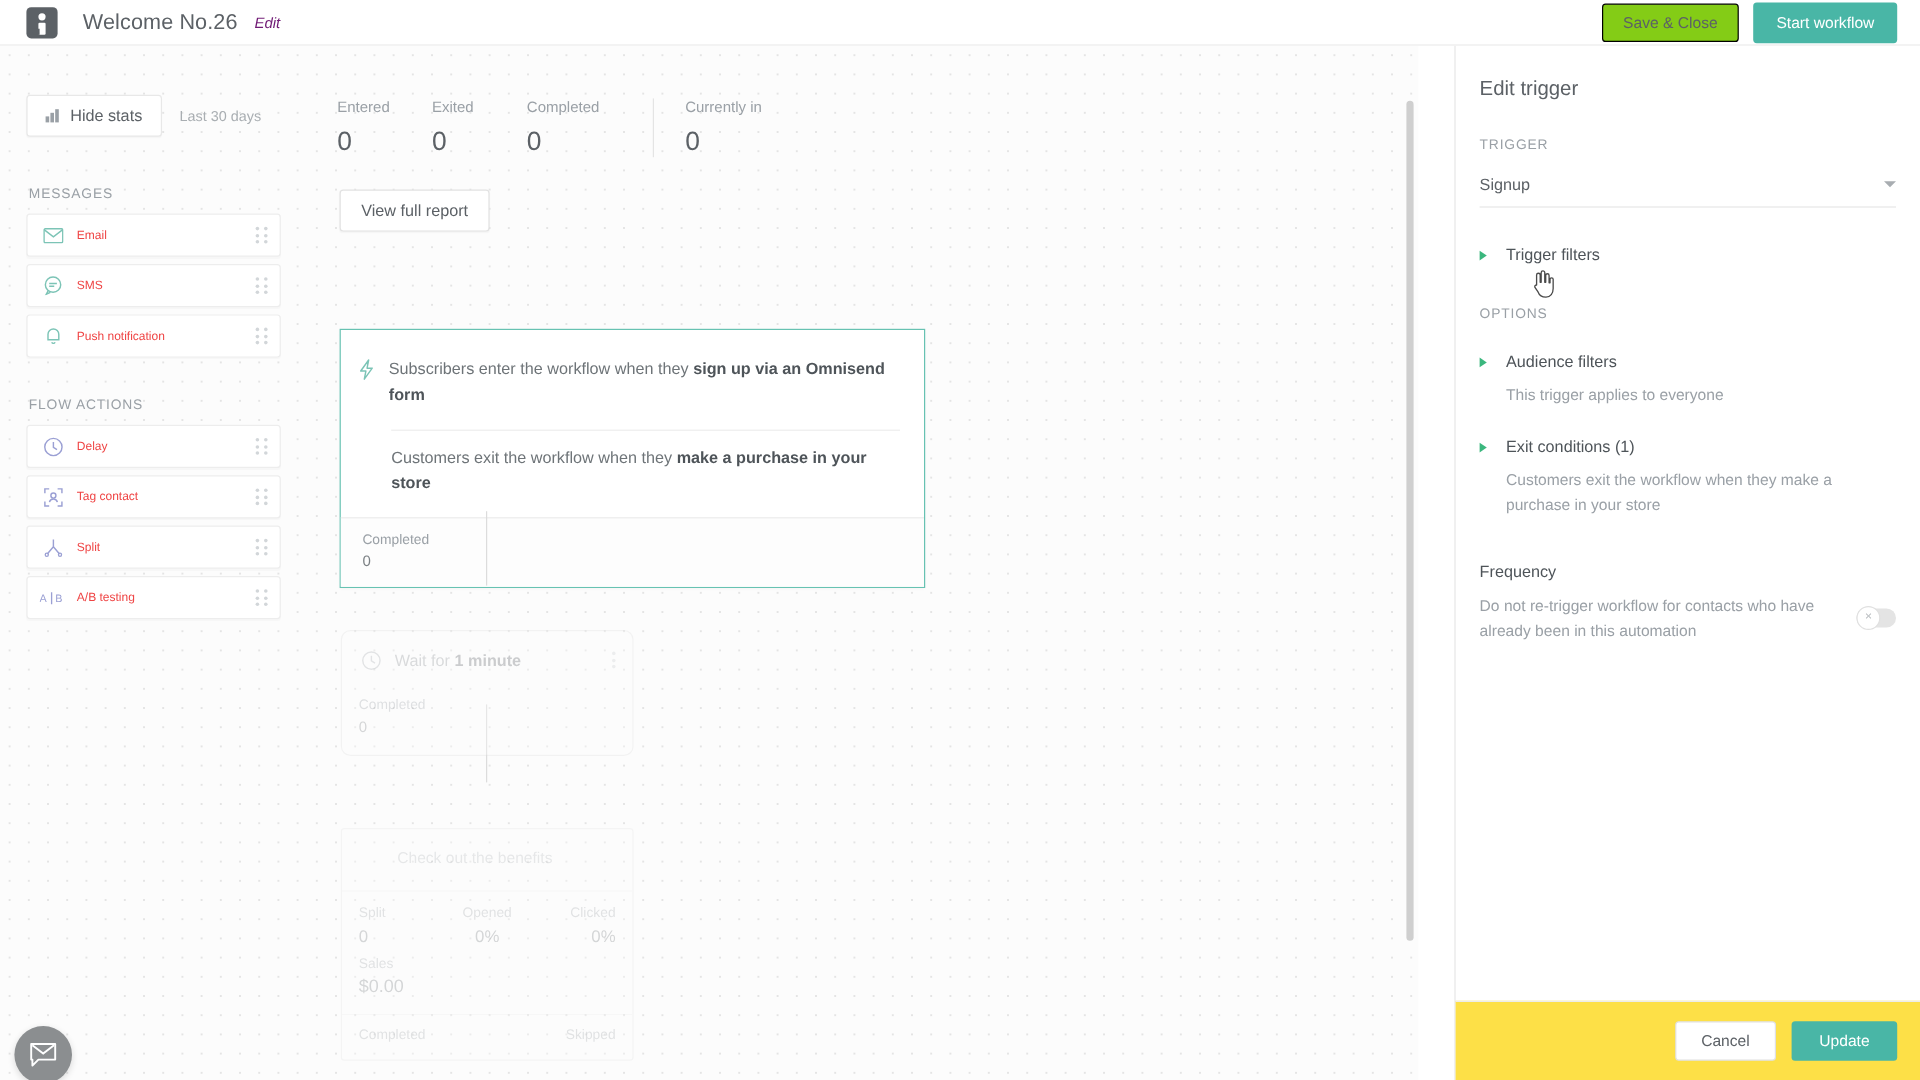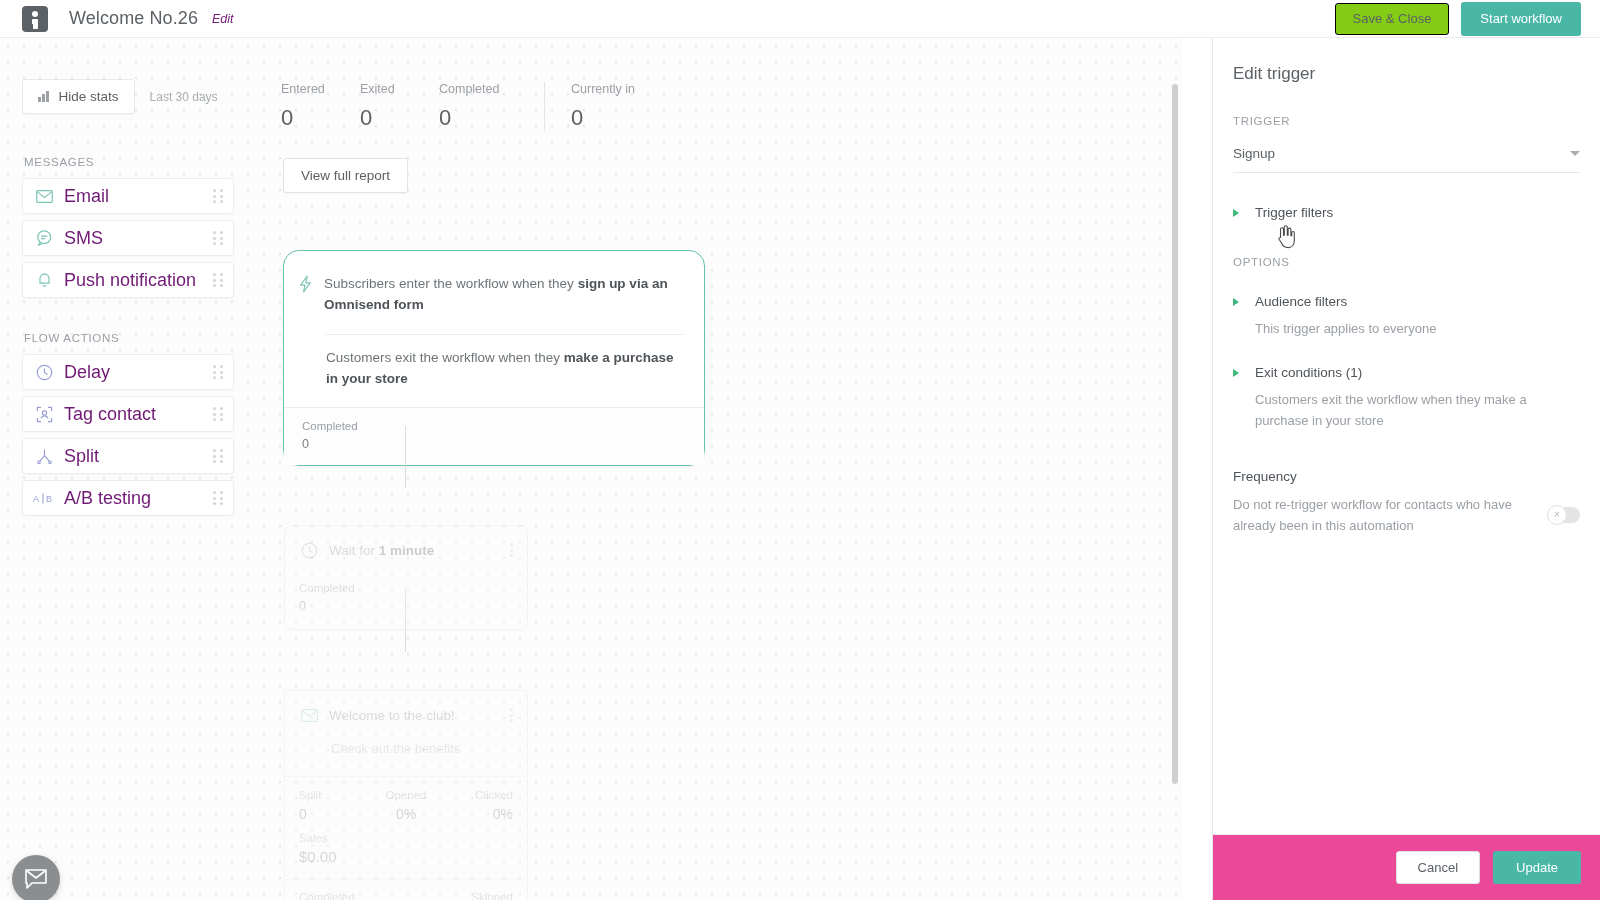--- a/index.html
+++ b/index.html
@@ -71,41 +71,41 @@
     margin: 42px 0 10px 2px;
   }
   .sec-label.flow { margin-top: 34px; }
   .pal-item {
     display: flex; align-items: center; height: 36px;
     background: #fff; border: 1px solid #ededed; border-radius: 3px;
     margin-bottom: 6px; padding: 0 10px; cursor: grab;
     box-shadow: 0 1px 1px rgba(0,0,0,.025);
   }
   .pal-item .ic { width: 22px; height: 22px; flex: none; display: flex; align-items: center; justify-content: center; }
-  .pal-item .lbl { font-size: 18px; color: #701a75; margin-left: 9px; }
+  .pal-item .lbl { font-size: 10px; color: #ef4444; margin-left: 9px; }
   .grip { margin-left: auto; display: grid; grid-template-columns: 3px 3px; gap: 2.5px 4px; }
   .grip span { width: 3px; height: 3px; background: #d2d6d9; border-radius: 50%; display: block; }
 
   
   .stats-head { position: absolute; left: 281px; top: 44px; display: flex; align-items: flex-start; }
   .stat { width: 79px; }
   .stat.cur { margin-left: 26px; padding-left: 26px; border-left: 1px solid #e4e4e4; width: 110px; }
   .stat .k { font-size: 12.5px; color: #9aa0a6; }
   .stat .v { font-size: 22px; color: #5c6166; margin-top: 9px; font-weight: 300; }
   .btn-report {
     position: absolute; left: 283px; top: 120px;
     background: #fff; border: 1px solid #e2e2e2; border-radius: 3px;
     height: 35px; padding: 0 17px; font-size: 13.5px; color: #5c6166; cursor: pointer;
     font-family: "Liberation Sans", sans-serif; box-shadow: 0 1px 1px rgba(0,0,0,.03);
   }
 
   
   .node-trigger {
-    position: absolute; left: 283px; top: 212px; width: 422px;
-    background: #fff; border: 1px solid #67c2b2; border-radius: 16px;
+    position: absolute; left: 283px; top: 236px; width: 488px;
+    background: #fff; border: 1px solid #67c2b2; border-radius: 0;
     box-shadow: 0 1px 3px rgba(0,0,0,.05);
   }
   .trig-top { padding: 22px 20px 6px 14px; display: flex; gap: 11px; }
   .bolt { flex: none; margin-top: 2px; }
   .trig-txt { font-size: 13.5px; line-height: 21px; color: #6e7478; }
   .trig-txt b { color: #4e5459; font-weight: 700; }
   .trig-div { height: 1px; background: #ededed; margin: 13px 20px 0 42px; }
   .trig-bot { padding: 12px 20px 18px 42px; }
   .node-foot { border-top: 1px solid #ececec; background: #fdfdfd; padding: 12px 0 14px 18px; }
   .node-foot .k { font-size: 11.5px; color: #9aa0a6; }
@@ -184,21 +184,21 @@
     position: relative; flex: none; cursor: pointer;
   }
   .toggle .knob {
     position: absolute; left: 0; top: -2px; width: 20px; height: 20px; border-radius: 50%;
     background: #fff; border: 1px solid #e0e0e0; display: flex; align-items: center; justify-content: center;
     color: #b6babd; font-size: 10px; line-height: 1;
   }
   .panel-foot {
     position: absolute; left: 0; bottom: 0; width: 388px; height: 66px;
     border-top: 1px solid #ececec; display: flex; align-items: center; justify-content: flex-end;
-    gap: 13px; padding-right: 20px; background: #ec4899;
+    gap: 13px; padding-right: 20px; background: #fde047;
   }
   .btn-cancel {
     border: 1px solid #e0e0e0; background: #fff; color: #5c6166; font-size: 13px;
     height: 33px; padding: 0 21px; border-radius: 3px; cursor: pointer;
     font-family: "Liberation Sans", sans-serif;
   }
   .btn-update {
     border: none; background: #49b6a6; color: #fff; font-size: 13px;
     height: 33px; padding: 0 23px; border-radius: 3px; cursor: pointer;
     font-family: "Liberation Sans", sans-serif;
@@ -436,34 +436,20 @@
             <span></span>
           </span>
       </div>
       <div class="wait-body">
         <div class="k">Completed</div>
         <div class="v">0</div>
       </div>
     </div>
 
     <div class="node-email node-dim">
-      <div class="node-head">
-        <span class="ic">
-          <svg width="17" height="13" viewBox="0 0 17 13">
-              <rect x="0.7" y="0.7" width="15.6" height="11.6" rx="1" fill="none" stroke="#9ecdc3" stroke-width="1.2"></rect>
-              <path d="M1 1.6 L8.5 7.4 L16 1.6" fill="none" stroke="#9ecdc3" stroke-width="1.2"></path>
-            </svg>
-        </span>
-        <span class="t">Welcome to the club!</span>
-        <span class="kebab">
-            <span></span>
-            <span></span>
-            <span></span>
-          </span>
-      </div>
       <div class="email-sub">Check out the benefits</div>
       <div class="email-stats">
         <div class="es">
           <div class="k">Split</div>
           <div class="v">0</div>
         </div>
         <div class="es c">
           <div class="k">Opened</div>
           <div class="v">0%</div>
         </div>

